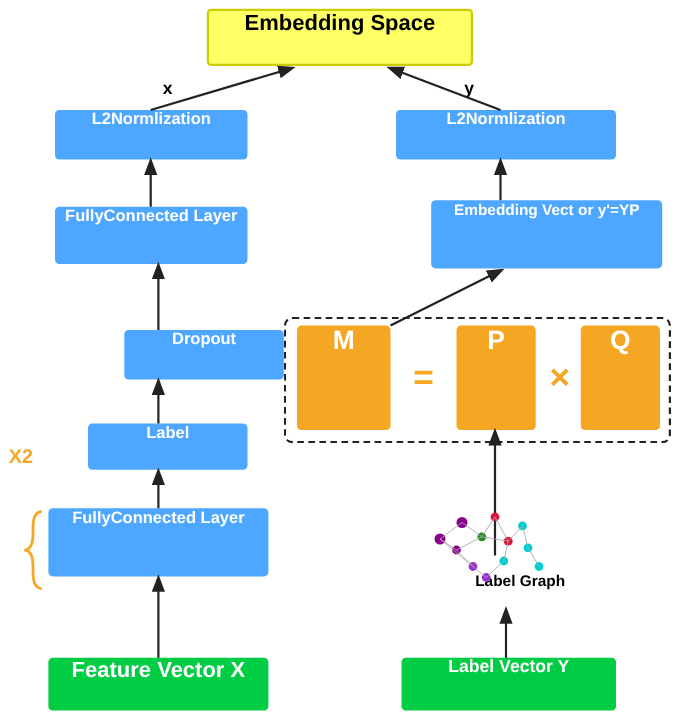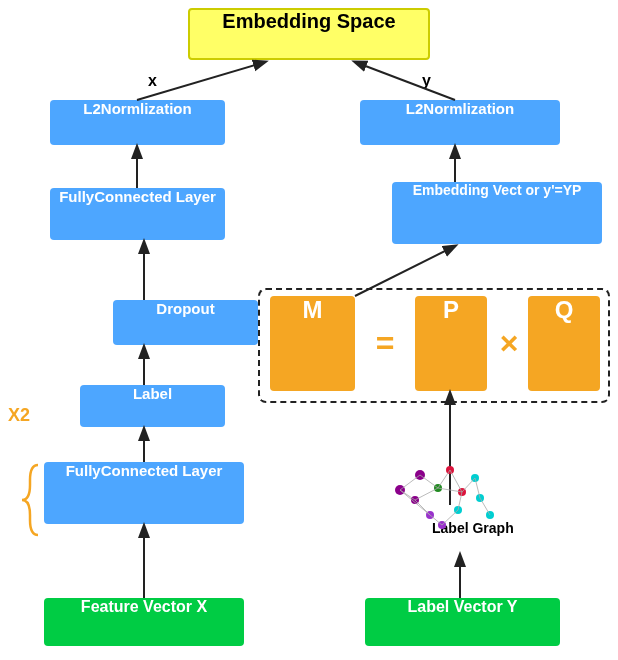--- a/index.html
+++ b/index.html
@@ -105,21 +105,21 @@
   </div>
 
   <div class="box box-blue" style="left:80px; top:385px; width:145px; height:42px;">
     <span>Label</span>
   </div>
 
   <div class="box box-blue" style="left:44px; top:462px; width:200px; height:62px;">
     <span>FullyConnected Layer</span>
   </div>
 
-  <div class="box box-green" style="left:44px; top:598px; width:200px; height:48px; font-size:16px;">
+  <div class="box box-green" style="left:44px; top:598px; width:200px; height:48px; font-size:20px;">
     <span>Feature Vector X</span>
   </div>
 
   <div class="box box-green" style="left:365px; top:598px; width:195px; height:48px; font-size:16px;">
     <span>Label Vector Y</span>
   </div>
 
   <div class="dashed-rect" style="left:258px; top:288px; width:352px; height:115px;"></div>
 
   <div class="box box-orange" style="left:270px; top:296px; width:85px; height:95px; font-size:24px;">

